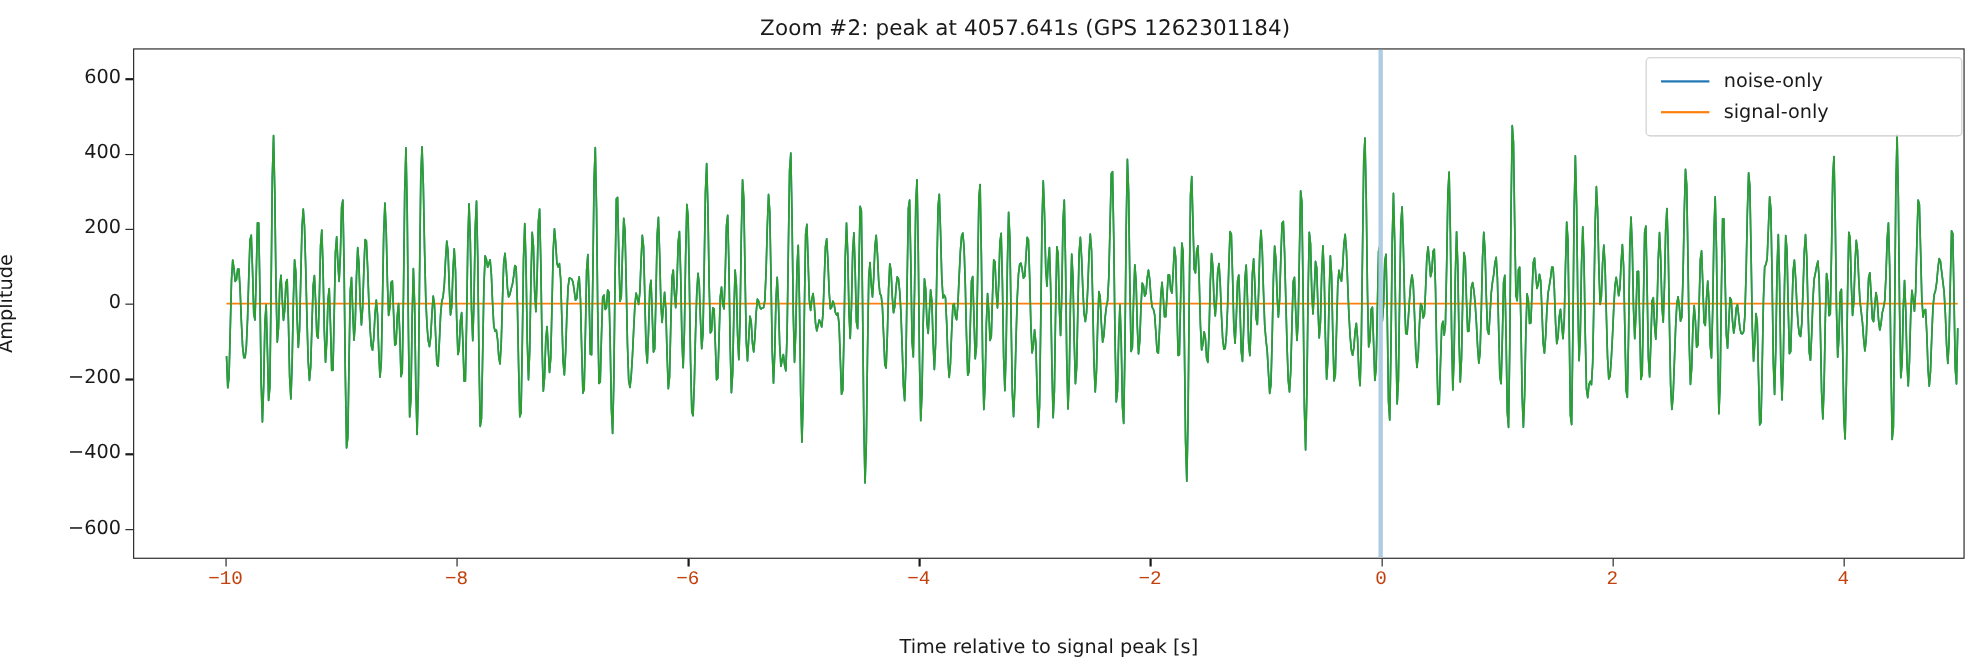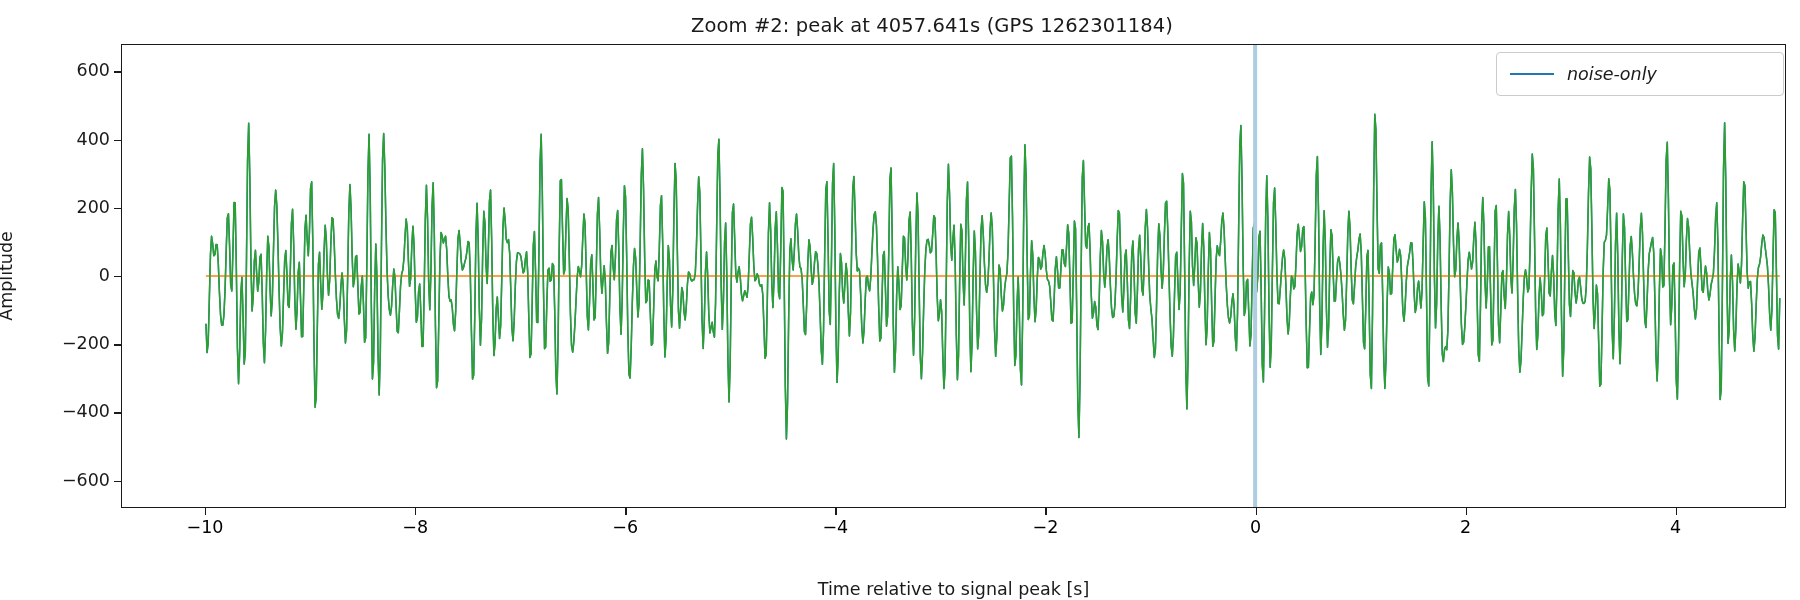--- a/index.html
+++ b/index.html
@@ -56,24 +56,25 @@
     position: absolute;
     width: 1.3px;
     height: 7px;
     background: #1a1a1a;
     top: 508px;
   }
   .xticklabel {
     position: absolute;
     top: 517px;
     font-size: 17.5px;
-    color: #000000;
+    color: #c2410c;
     text-align: center;
     width: 120px;
     margin-left: -60px;
+    font-family: Liberation Mono, monospace;
   }
   .ytick {
     position: absolute;
     height: 1.3px;
     width: 7px;
     background: #1a1a1a;
     left: 114px;
   }
   .yticklabel {
     position: absolute;
@@ -113,21 +114,20 @@
     box-sizing: border-box;
     background: rgba(255,255,255,0.8);
     border: 1px solid #cccccc;
     border-radius: 4px;
     padding: 7px 9px 7px 9px;
   }
   .legend-row {
     display: flex;
     align-items: center;
     height: 28px;
-    font-style: italic;
   }
   .legend-swatch {
     width: 44px;
     height: 0;
     border-top-width: 2.3px;
     border-top-style: solid;
     margin-right: 13px;
     margin-left: 4px;
     flex: 0 0 auto;
   }
@@ -190,15 +190,19 @@
       <div class="yticklabel" style="top: 471.706px;">−600</div>
     </div>
 
   <div id="xlabel">Time relative to signal peak [s]</div>
 
   <div id="legend">
       <div class="legend-row">
         <span class="legend-swatch" style="border-top-color: rgb(31, 119, 180);"></span>
         <span class="legend-label">noise-only</span>
       </div>
+      <div class="legend-row">
+        <span class="legend-swatch" style="border-top-color: rgb(255, 127, 14);"></span>
+        <span class="legend-label">signal-only</span>
+      </div>
     </div>
 
 </div>
 
 </body></html>

